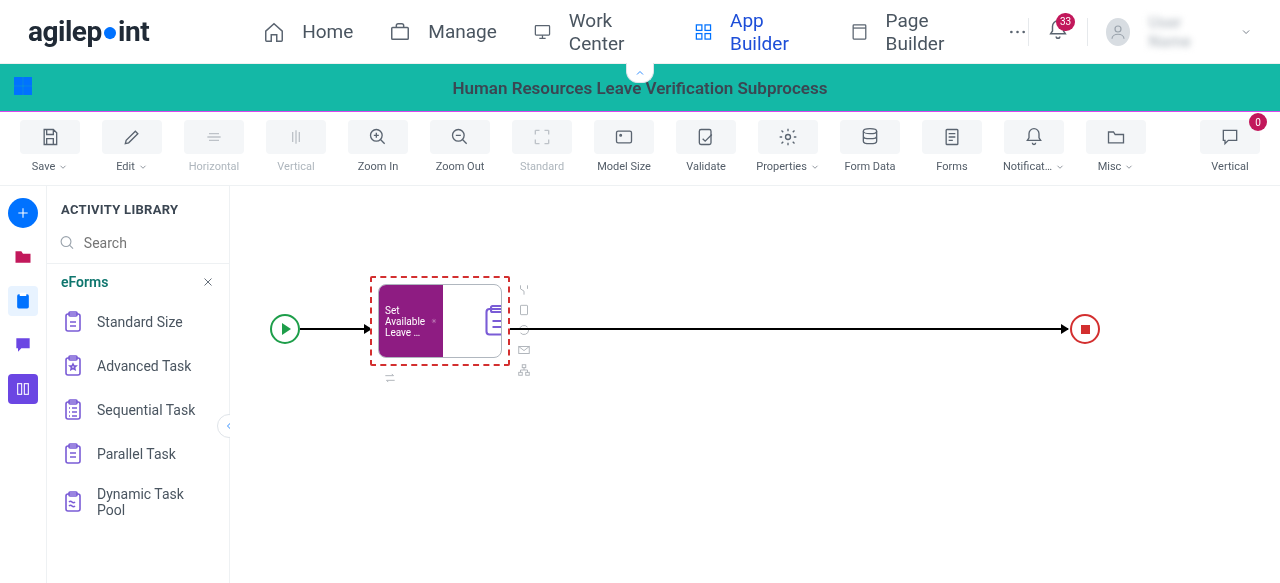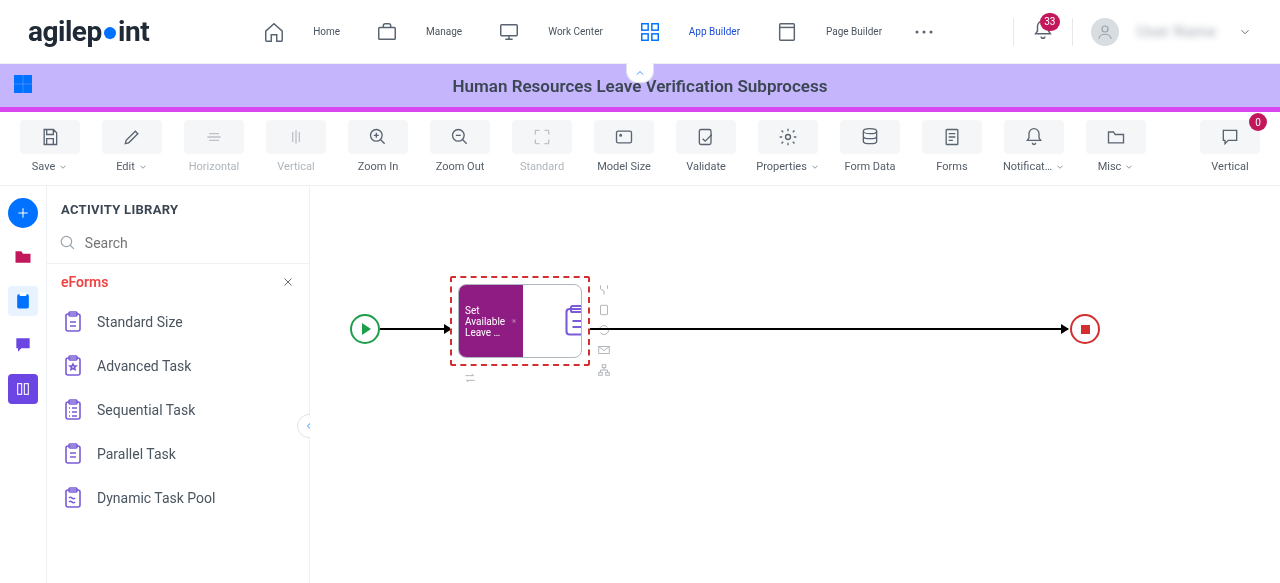--- a/index.html
+++ b/index.html
@@ -3,35 +3,35 @@
 <meta charset="utf-8">
 <style>
 * { margin: 0; padding: 0; box-sizing: border-box; font-family: -apple-system, BlinkMacSystemFont, "Segoe UI", Roboto, Arial, sans-serif; }
 body { background: #fff; width: 1280px; height: 583px; overflow: hidden; color: #323e4a; }
 
 
 .topbar { height: 64px; display: flex; align-items: center; padding: 0 28px 0 28px; border-bottom: 1px solid #f0f0f0; }
 .logo { font-size: 28px; font-weight: 700; letter-spacing: -0.5px; color: #202a36; }
 .logo .dot { color: #0072ff; }
 .nav { display: flex; align-items: center; gap: 8px; margin-left: 100px; }
-.nav-item { display: flex; align-items: center; gap: 28px; padding: 8px 14px; font-size: 10px; color: #4a5560; cursor: pointer; }
+.nav-item { display: flex; align-items: center; gap: 17px; padding: 8px 14px; font-size: 19px; color: #4a5560; cursor: pointer; }
 .nav-item.active { color: #1d4ed8; }
 .nav-item svg { width: 22px; height: 22px; }
 .nav-item.active svg { stroke: #0072ff; fill: none; }
 .more-dots { width: 24px; height: 24px; margin-left: 8px; cursor: pointer; }
 .topbar-right { margin-left: auto; display: flex; align-items: center; gap: 18px; }
 .divider-v { width: 1px; height: 28px; background: #e6e9ec; }
 .bell-wrap { position: relative; cursor: pointer; }
 .badge { position: absolute; top: -6px; right: -6px; background: #c2185b; color: #fff; font-size: 10px; font-weight: 400; min-width: 18px; height: 18px; border-radius: 9px; display: flex; align-items: center; justify-content: center; padding: 0 4px; }
 .avatar { width: 28px; height: 28px; border-radius: 50%; background: #d8dde2; display: flex; align-items: center; justify-content: center; }
 .user-name { color: #c0c6cc; filter: blur(3px); font-weight: 600; }
 .chev { margin-left: 4px; }
 
 
-.titlebar { height: 48px; background: #c4b5fd; position: relative; display: flex; align-items: center; justify-content: center; border-bottom: 5px solid #d946ef; }
+.titlebar { height: 48px; background: #14b8a6; position: relative; display: flex; align-items: center; justify-content: center; border-bottom: 1px solid #d946ef; }
 .titlebar .collapse-chip { position: absolute; left: 50%; top: -1px; transform: translateX(-50%); width: 28px; height: 20px; background: #fff; border: 1px solid #dfe4e9; border-top: none; border-radius: 0 0 12px 12px; display: flex; align-items: center; justify-content: center; cursor: pointer; }
 .title-left { position: absolute; left: 12px; top: 50%; transform: translateY(-50%); cursor: pointer; }
 .title-text { font-size: 17px; font-weight: 600; color: #3b4652; }
 
 
 .toolbar { height: 74px; display: flex; align-items: flex-start; gap: 6px; padding: 8px 12px 0 12px; border-bottom: 1px solid #eef1f3; }
 .tool { display: flex; flex-direction: column; align-items: center; gap: 6px; width: 76px; }
 .tool .ico { width: 60px; height: 34px; background: #f4f6f8; border-radius: 4px; display: flex; align-items: center; justify-content: center; cursor: pointer; }
 .tool.disabled .ico svg { opacity: 0.35; }
 .tool .lbl { font-size: 11px; color: #535d68; white-space: nowrap; display: flex; align-items: center; gap: 3px; }
@@ -47,25 +47,25 @@
 .rail { width: 46px; background: #fff; display: flex; flex-direction: column; align-items: center; gap: 14px; padding-top: 12px; }
 .rail .rbtn { width: 30px; height: 30px; border-radius: 4px; display: flex; align-items: center; justify-content: center; cursor: pointer; }
 .rail .rbtn.plus { background: #0072ff; color:#fff; border-radius: 50%; }
 .rail .rbtn.mag { color: #c2185b; }
 .rail .rbtn.clip { background: #e8f3ff; }
 .rail .rbtn.clip svg { fill:#0072ff; }
 .rail .rbtn.chat { color: #6b46e3; }
 .rail .rbtn.cols { background: #6b46e3; color:#fff; border-radius:4px; }
 
 
-.panel { width: 264px; background: #fff; border-right: 1px solid #eef1f3; border-left: 1px solid #eef1f3; position: relative; }
+.panel { width: 184px; background: #fff; border-right: 1px solid #eef1f3; border-left: 1px solid #eef1f3; position: relative; }
 .panel-title { padding: 16px 14px 12px; font-size: 13px; font-weight: 700; color: #3b4652; letter-spacing: 0.3px; }
 .search-row { display: flex; align-items: center; gap: 8px; padding: 4px 12px 10px 12px; border-bottom: 1px solid #eef1f3; }
 .search-row input { border: none; outline: none; font-size: 14px; color: #7d8791; width: 100%; background: transparent; }
-.cat-row { display: flex; align-items: center; justify-content: space-between; padding: 10px 14px; font-size: 14px; font-weight: 600; color: #ef4444; }
+.cat-row { display: flex; align-items: center; justify-content: space-between; padding: 10px 14px; font-size: 14px; font-weight: 600; color: #0f766e; }
 .act-item { display: flex; align-items: center; gap: 12px; padding: 10px 14px; font-size: 14px; color: #4a5560; cursor: grab; }
 .act-item svg { flex-shrink: 0; }
 .collapse-tab { position: absolute; right: -12px; top: 228px; width: 24px; height: 24px; background: #fff; border: 1px solid #dfe4e9; border-radius: 50%; display: flex; align-items: center; justify-content: center; cursor: pointer; }
 
 
 .canvas { flex: 1; background: #fff; position: relative; padding: 12px; }
 .flow { position: absolute; top: 40px; left: 40px; right: 40px; height: 160px; }
 .node-start { position: absolute; left: 0; top: 88px; width: 30px; height: 30px; border-radius: 50%; border: 2px solid #1e9e4a; display: flex; align-items: center; justify-content: center; }
 .node-start::after { content: ''; width: 0; height: 0; border-left: 9px solid #1e9e4a; border-top: 6px solid transparent; border-bottom: 6px solid transparent; margin-left: 2px; }
 .node-end { position: absolute; right: 140px; top: 88px; width: 30px; height: 30px; border-radius: 50%; border: 2px solid #d32f2f; display: flex; align-items: center; justify-content: center; }

